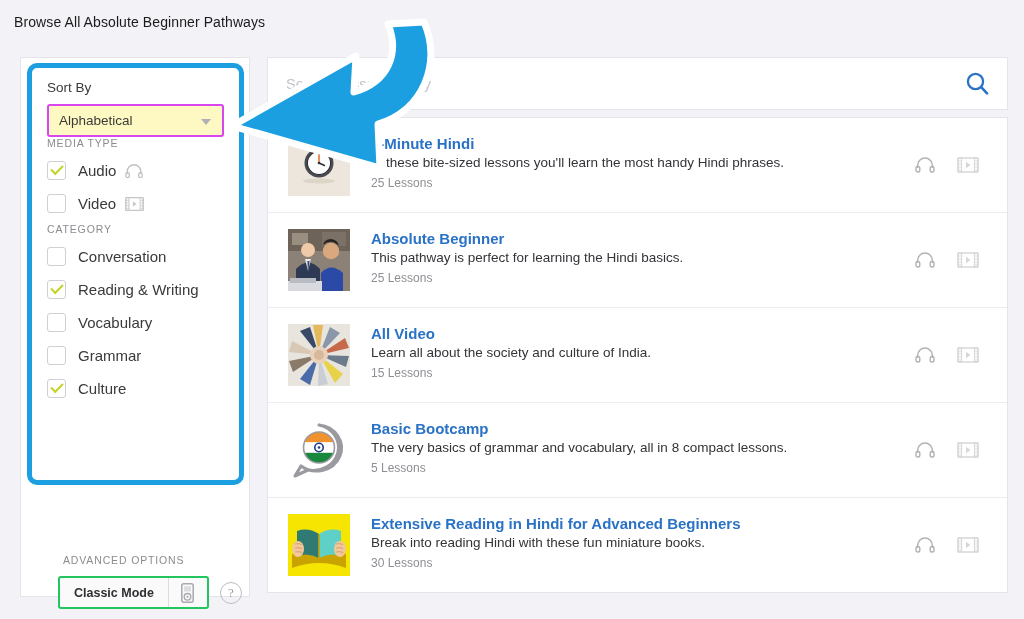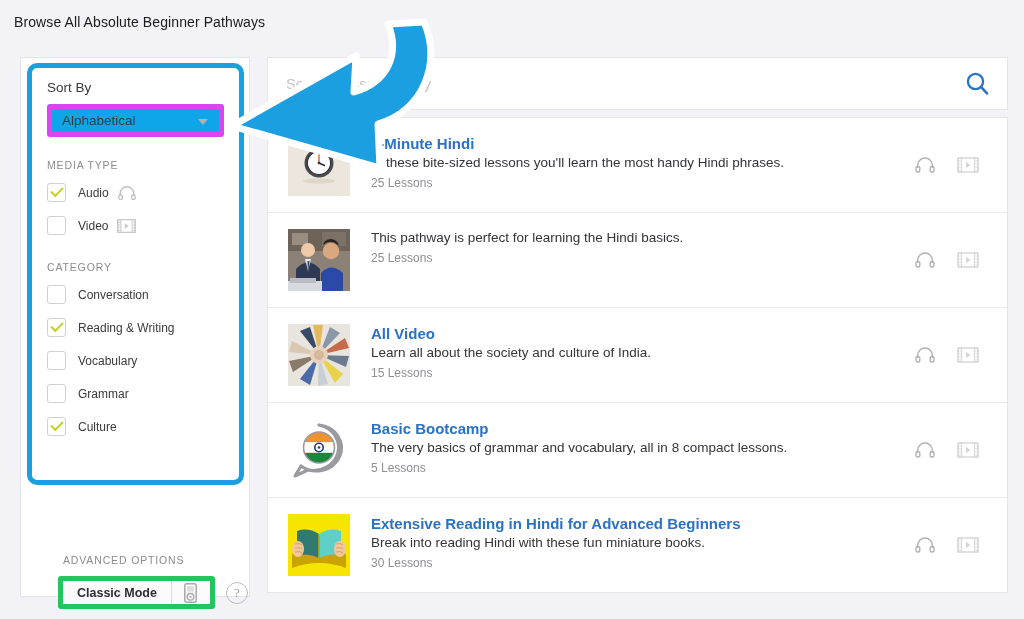--- a/index.html
+++ b/index.html
@@ -58,23 +58,23 @@
     box-sizing: border-box;
   }
   .sort-label {
     font-size: 13.5px;
     color: #3a3a3a;
     margin-bottom: 9px;
   }
   .sort-select {
     position: relative;
     height: 33px;
-    border: 5px solid #d946ef;
+    border: 2px solid #d946ef;
     border-radius: 3px;
-    background: #0ea5e9;
+    background: #fef9c3;
     display: flex;
     align-items: center;
     padding: 0 10px;
     box-sizing: border-box;
   }
   .sort-select-value {
     font-size: 13.5px;
     color: #3a3a3a;
   }
   .chev {
@@ -86,21 +86,20 @@
     height: 0;
     border-left: 5.5px solid transparent;
     border-right: 5.5px solid transparent;
     border-top: 6px solid #b0b0b5;
   }
   .group-heading {
     font-size: 10.5px;
     color: #8b8b90;
     letter-spacing: 0.85px;
     text-transform: uppercase;
-    margin-top: 22px;
     margin-bottom: 8px;
   }
   .check-row {
     display: flex;
     align-items: center;
     height: 27px;
     margin-bottom: 6px;
   }
   .cbox {
     width: 19px;
@@ -117,21 +116,21 @@
     position: absolute;
     left: 3px;
     top: 3px;
     width: 10px;
     height: 5px;
     border-left: 2.6px solid #c3d326;
     border-bottom: 2.6px solid #c3d326;
     transform: rotate(-45deg);
   }
   .check-label {
-    font-size: 12px;
+    font-size: 15px;
     color: #3a3a3a;
     margin-left: 12px;
     white-space: nowrap;
   }
   .mt-icon {
     margin-left: 9px;
     opacity: 0.55;
     display: inline-flex;
     align-items: center;
   }
@@ -147,21 +146,21 @@
   .classic-wrap {
     position: absolute;
     left: 37px;
     top: 518px;
     display: flex;
     align-items: center;
   }
   .classic-btn {
     display: flex;
     align-items: stretch;
-    border: 5px solid #22c55e;
+    border: 2px solid #22c55e;
     border-radius: 3px;
     background: #fafafb;
     height: 33px;
     box-sizing: border-box;
   }
   .classic-btn .lbl {
     display: flex;
     align-items: center;
     padding: 0 14px;
     font-size: 12.5px;
@@ -438,20 +437,21 @@
           <path d="M17 30 L20 42 L23 30 Z" fill="#e8e8ee"></path>
           <path d="M19.4 32 L20 44 L21.6 32 Z" fill="#3a4a6a"></path>
           <circle cx="43" cy="22" r="8.2" fill="#d9a87e"></circle>
           <path d="M35 16 Q43 9 51 17 Q50 11 43 10 Q36 10.5 35 16 Z" fill="#2a2220"></path>
           <path d="M33 62 V44 Q43 33 55 44 V62 Z" fill="#2b4aa8"></path>
           <rect x="0" y="52" width="34" height="10" fill="#d8dadf"></rect>
           <rect x="2" y="49" width="26" height="5" fill="#b9bcc3"></rect>
         </svg>
       </div>
       <div class="lesson-text">
+        <div class="lesson-title">Absolute Beginner</div>
         <div class="lesson-desc">This pathway is perfect for learning the Hindi basics.</div>
         <div class="lesson-count">25 Lessons</div>
       </div>
       <div class="row-icons">
         <span class="ic-audio">
           <svg width="20" height="16" viewBox="0 0 20 16">
             <path d="M2.6 11 V8.4 A7.4 7.4 0 0 1 17.4 8.4 V11" fill="none" stroke="#4a4a52" stroke-width="1.5"></path>
             <rect x="1" y="9.4" width="3.8" height="5.6" rx="1.8" fill="none" stroke="#4a4a52" stroke-width="1.4"></rect>
             <rect x="15.2" y="9.4" width="3.8" height="5.6" rx="1.8" fill="none" stroke="#4a4a52" stroke-width="1.4"></rect>
           </svg>

